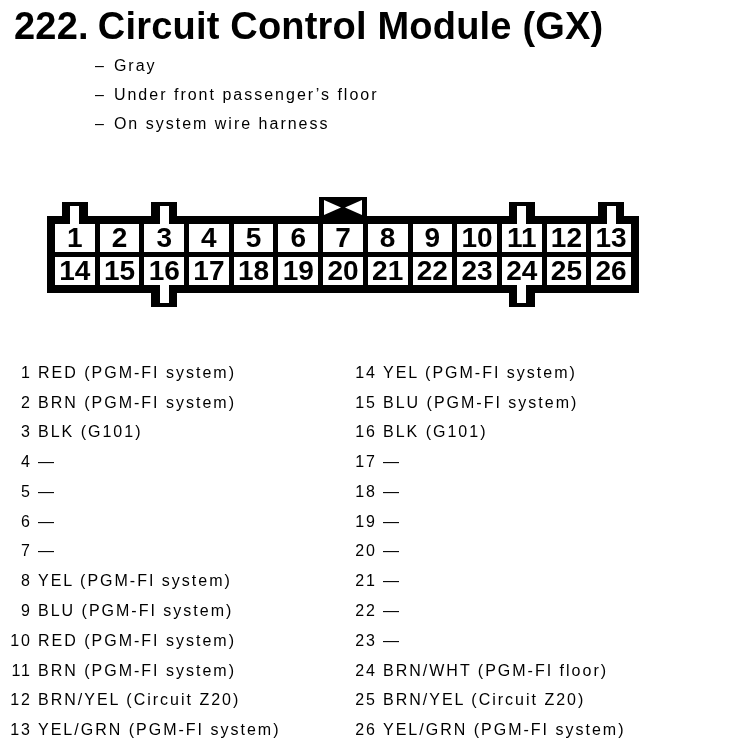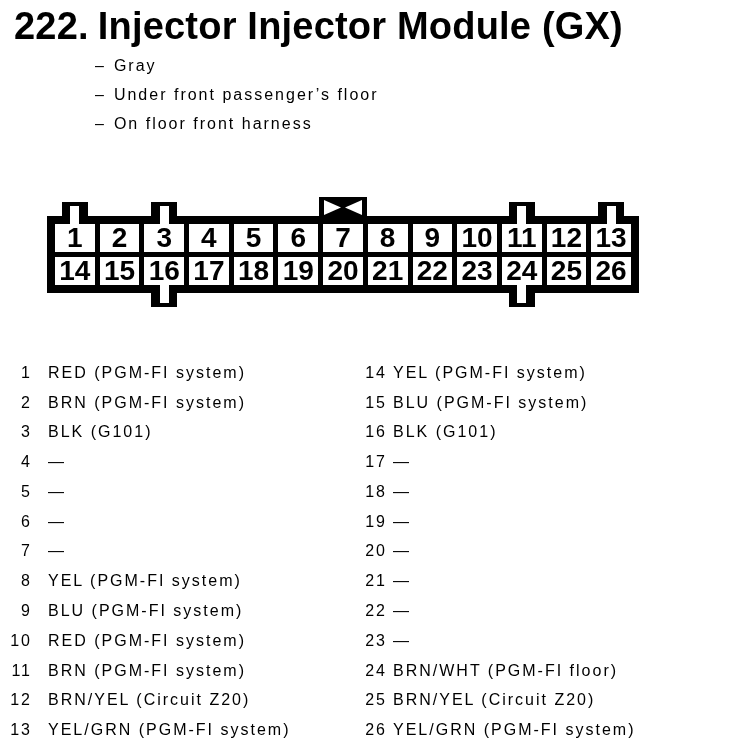--- a/index.html
+++ b/index.html
@@ -30,45 +30,45 @@
   .slot { position:absolute; width:9px; background:#fff; }
   .slot-top { top:10px; height:22px; }
   .slot-bottom { top:85px; height:22px; }
   .keytab { position:absolute; top:1px; }
 
   
   .pin-list { position:absolute; left:0; top:358px; width:752px; }
   .pin-row { display:flex; align-items:center; height:29.77px;
              font-size:16px; letter-spacing:2px; white-space:nowrap; }
   .pnum  { width:32px; text-align:right; flex:0 0 auto; }
-  .pdesc-l { margin-left:16px; width:307px; flex:0 0 auto; }
+  .pdesc-l { margin-left:6px; width:307px; flex:0 0 auto; }
   .pdesc-r { margin-left:6px; flex:1; }
 </style>
 </head>
 <body>
 
 <div class="page">
 
   <div class="title-row">
     <span>222.</span>
-    <span>Injector Injector Module (GX)</span>
+    <span>Circuit Control Module (GX)</span>
   </div>
 
   <div class="details" id="details">
       <div class="detail-line">
         <span class="dash">–</span>
         <span>Gray</span>
       </div>
       <div class="detail-line">
         <span class="dash">–</span>
         <span>Under front passenger’s floor</span>
       </div>
       <div class="detail-line">
         <span class="dash">–</span>
-        <span>On floor front harness</span>
+        <span>On system wire harness</span>
       </div>
     </div>
 
   <div class="connector" id="connector">
     <div class="conn-body" id="connBody">
       <div class="conn-row" id="rowTop">
           <div class="cell">1</div>
           <div class="cell">2</div>
           <div class="cell">3</div>
           <div class="cell">4</div>

